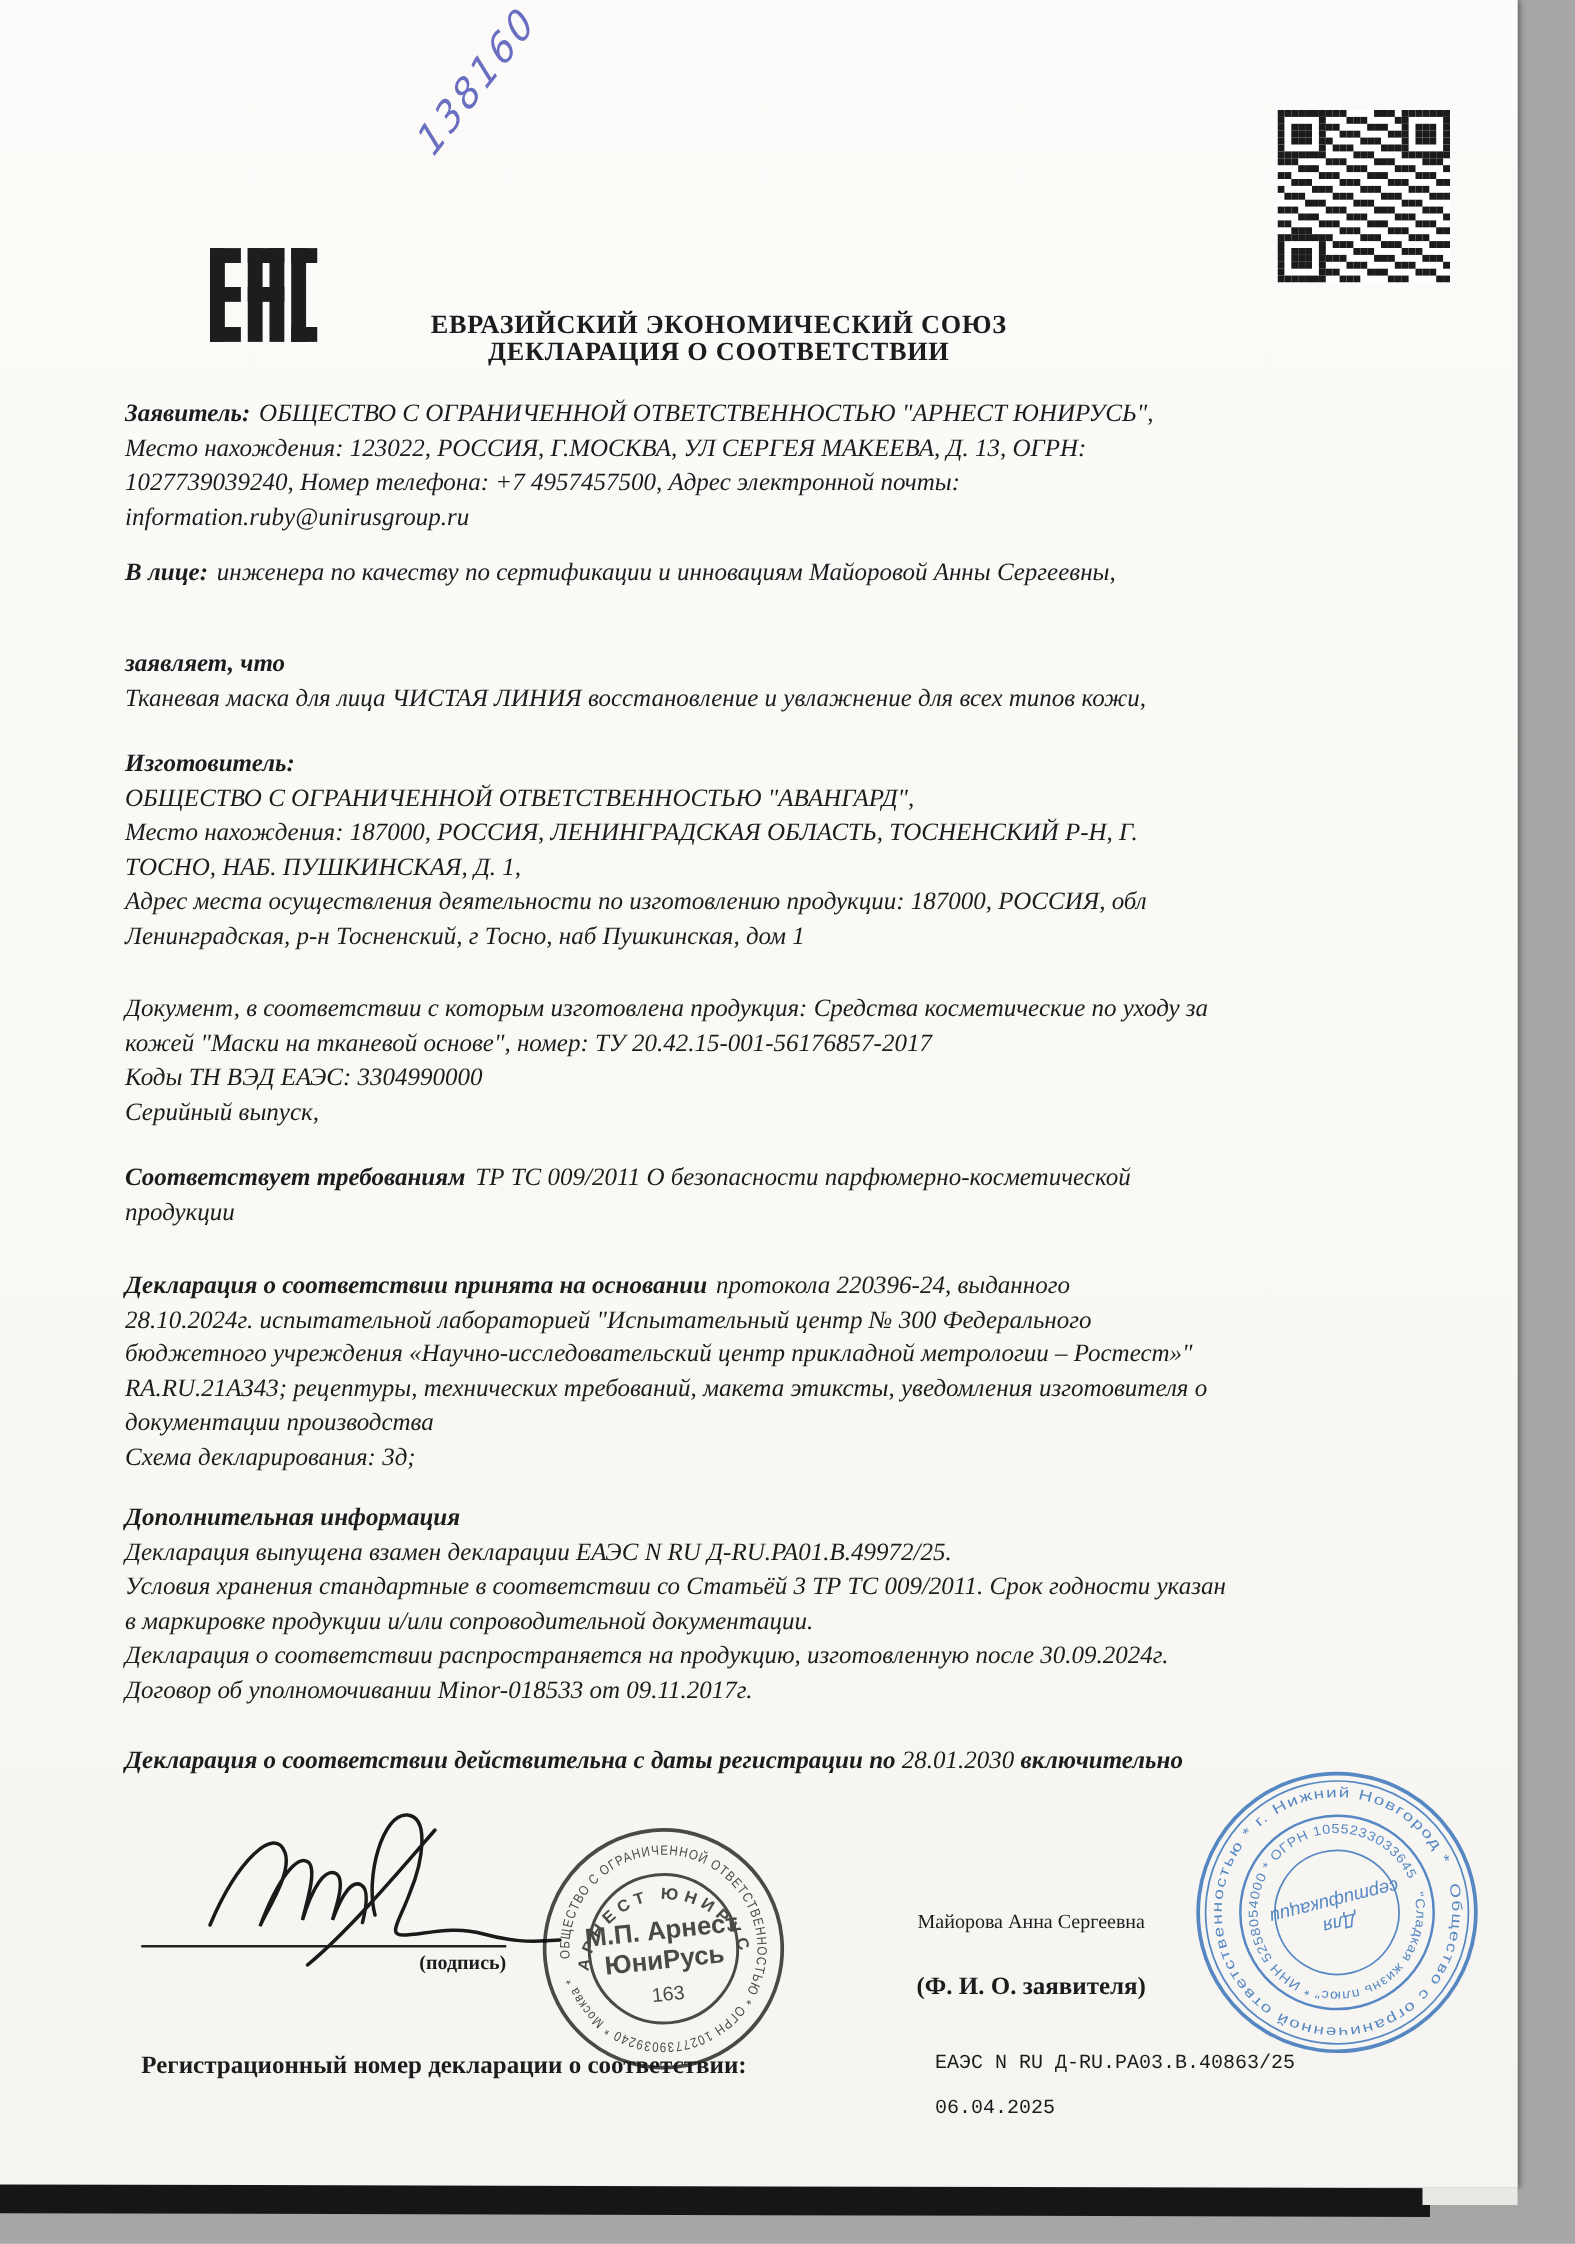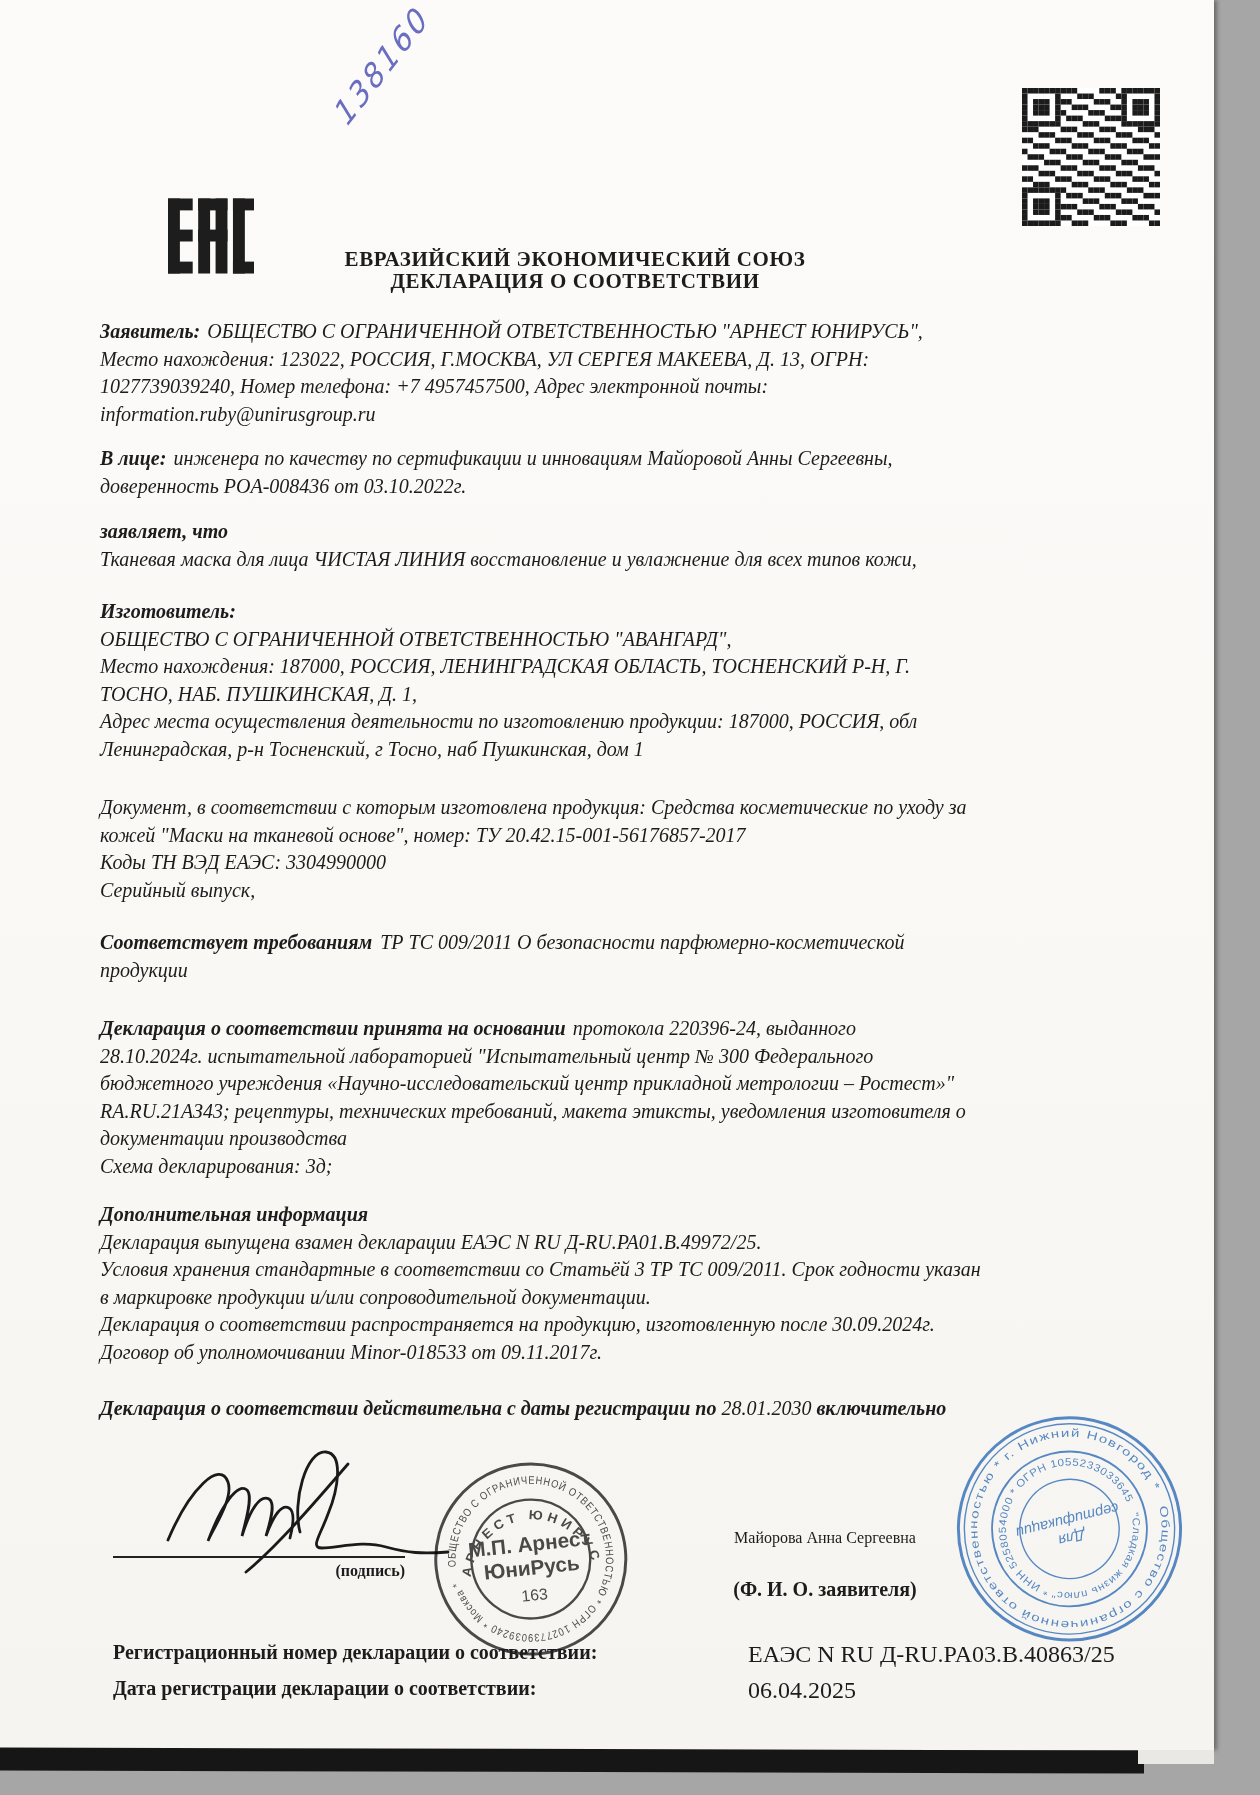--- a/index.html
+++ b/index.html
@@ -42,21 +42,21 @@
   .sig-line{position:absolute;left:113px;top:1556px;width:292px;border-bottom:2px solid #222;}
   .sig-caption{position:absolute;left:113px;top:1562px;width:292px;text-align:right;font-weight:bold;font-size:16px;}
   .sig-svg{position:absolute;left:150px;top:1442px;}
   .fio{position:absolute;left:630px;top:1529px;width:390px;text-align:center;font-size:16px;white-space:nowrap;}
   .fio-cap{position:absolute;left:630px;top:1560px;width:390px;text-align:center;font-weight:bold;font-size:20px;white-space:nowrap;margin-top:18px;}
   .stamp{mix-blend-mode:multiply;}
   .stamp-black{position:absolute;left:432px;top:1460px;transform:rotate(-6deg);opacity:.88;}
   .stamp-blue{position:absolute;left:950px;top:1406px;transform:rotate(166deg);opacity:.85;}
   
   .reg-label{position:absolute;left:113px;font-weight:bold;font-size:20px;white-space:nowrap;}
-  .reg-value{position:absolute;left:748px;font-size:24px;white-space:nowrap;}
+  .reg-value{position:absolute;left:748px;font-size:16px;white-space:nowrap;font-family:Liberation Mono, monospace;}
   .r1{top:1641px;} .r2{top:1677px;}
 </style>
 </head>
 <body>
 
 <div class="page">
 
   <div class="handwritten">138160</div>
 
   <span class="eac">
@@ -392,21 +392,20 @@
 
   <div class="para" style="top:320px">
     <div class="ln"><b class="lead">Заявитель:</b><span>ОБЩЕСТВО С ОГРАНИЧЕННОЙ ОТВЕТСТВЕННОСТЬЮ "АРНЕСТ ЮНИРУСЬ",</span></div>
     <div class="ln">Место нахождения: 123022, РОССИЯ,  Г.МОСКВА, УЛ СЕРГЕЯ МАКЕЕВА, Д. 13, ОГРН:</div>
     <div class="ln">1027739039240, Номер телефона: +7 4957457500, Адрес электронной почты:</div>
     <div class="ln">information.ruby@unirusgroup.ru</div>
   </div>
 
   <div class="para" style="top:447px">
     <div class="ln"><b class="lead">В лице:</b><span>инженера по качеству по сертификации и инновациям Майоровой Анны Сергеевны,</span></div>
-    <div class="ln">доверенность POA-008436 от 03.10.2022г.</div>
   </div>
 
   <div class="para" style="top:520px">
     <div class="ln"><b>заявляет, что</b></div>
     <div class="ln">Тканевая маска для лица ЧИСТАЯ ЛИНИЯ восстановление и увлажнение для всех типов кожи,</div>
   </div>
 
   <div class="para" style="top:600px">
     <div class="ln"><b>Изготовитель:</b></div>
     <div class="ln">ОБЩЕСТВО С ОГРАНИЧЕННОЙ ОТВЕТСТВЕННОСТЬЮ "АВАНГАРД",</div>
@@ -499,19 +498,18 @@
       <text font-family="Liberation Sans, sans-serif" font-size="10.5" fill="#3c79c4" letter-spacing="0.5">
         <textPath href="#bl-r2" textLength="390" lengthAdjust="spacingAndGlyphs">"Сладкая жизнь плюс" * ИНН 5258054000 * ОГРН 1055233033645</textPath>
       </text>
       <text x="120" y="116" text-anchor="middle" font-family="Liberation Sans, sans-serif" font-size="15" font-style="italic" fill="#3c79c4">Для</text>
       <text x="120" y="134" text-anchor="middle" font-family="Liberation Sans, sans-serif" font-size="15" font-style="italic" fill="#3c79c4">сертификации</text>
     </svg>
   </span>
 
   <div class="reg-label r1">Регистрационный номер декларации о соответствии:</div>
   <div class="reg-value r1">ЕАЭС N RU Д-RU.PA03.B.40863/25</div>
-  <div class="reg-label r2">Дата регистрации декларации о соответствии:</div>
   <div class="reg-value r2">06.04.2025</div>
 
 </div>
 
 <div class="band-black"></div>
 <div class="page-corner"></div>
 
 </body></html>

